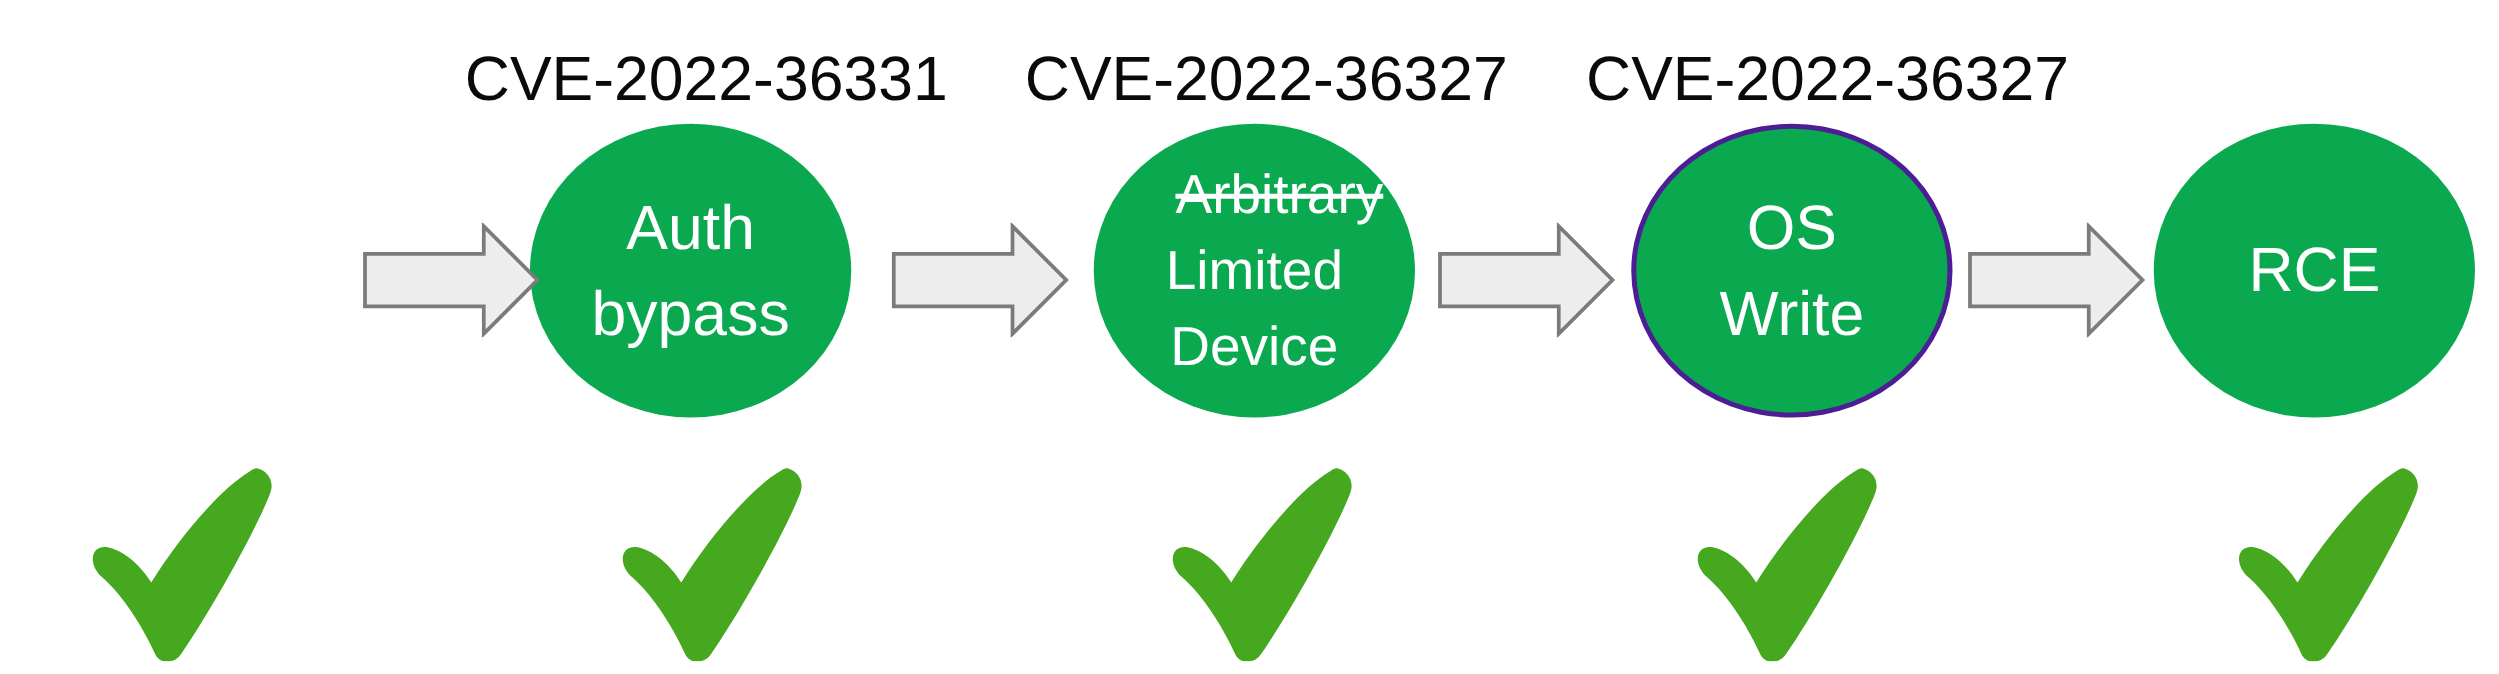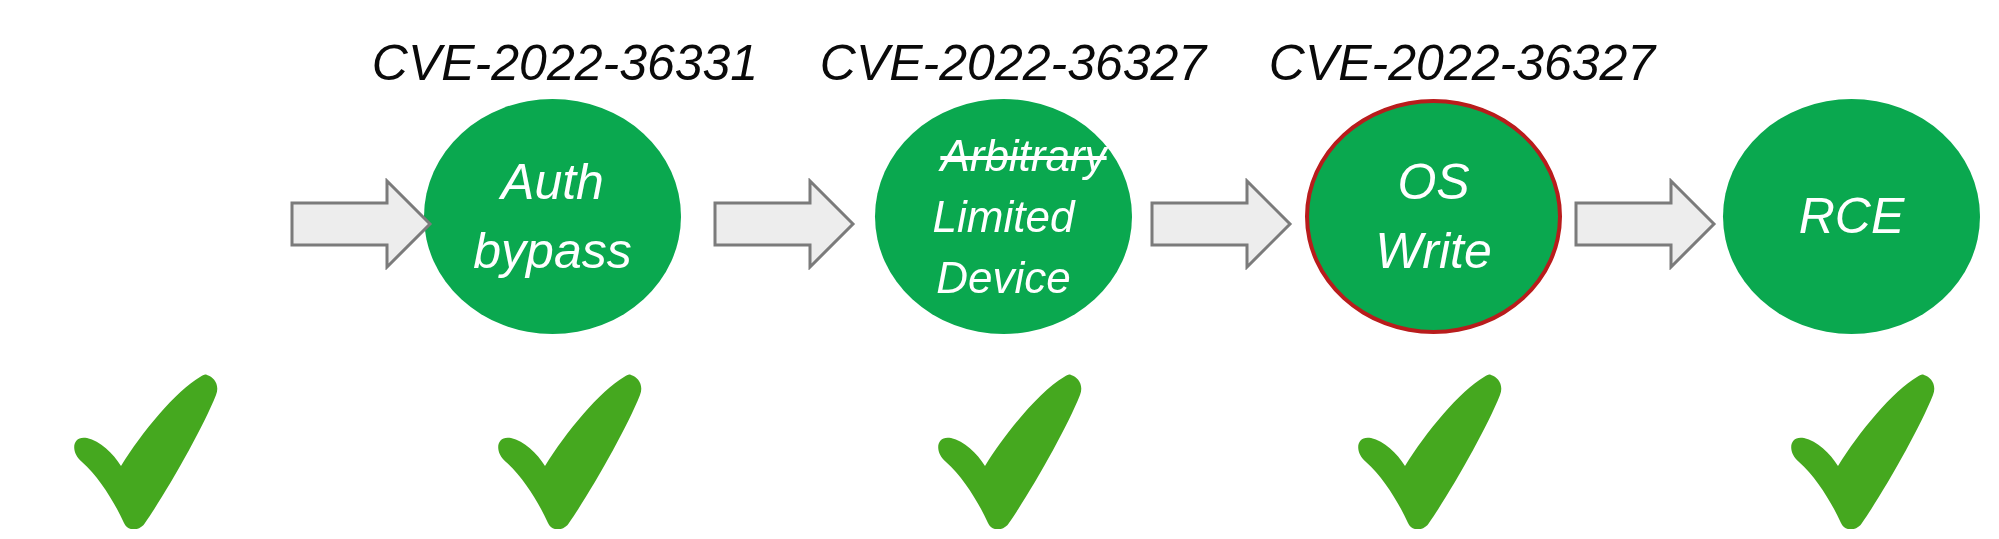--- a/index.html
+++ b/index.html
@@ -3,21 +3,21 @@
 <meta charset="utf-8">
 <style>
   html,body{margin:0;padding:0;}
   body{
     width:1999px;height:539px;
     background:#ffffff;
     font-family:"Liberation Sans", sans-serif;
     position:relative;
     overflow:hidden;
   }
-  #canvas{position:absolute;inset:0;font-style:italic;}
+  #canvas{position:absolute;inset:0;}
   .cve-label{
     position:absolute;
     top:36px;
     transform:translateX(-50%);
     font-size:50px;
     line-height:1.1;
     color:#0a0a0a;
     white-space:nowrap;
   }
   .node{
@@ -38,21 +38,21 @@
     display:block;
     font-size:50px;
     line-height:69px;
     white-space:nowrap;
   }
   .node.small .node-line{
     font-size:44px;
     line-height:61px;
   }
   .node.ringed{
-    border:4px solid #b91c1c;
+    border:4px solid #4c1d95;
   }
   .struck{
     text-decoration:line-through;
     text-decoration-thickness:4px;
     margin-left:40px;
   }
   .arrow{
     position:absolute;
     top:178px;
     width:143px;height:92px;

